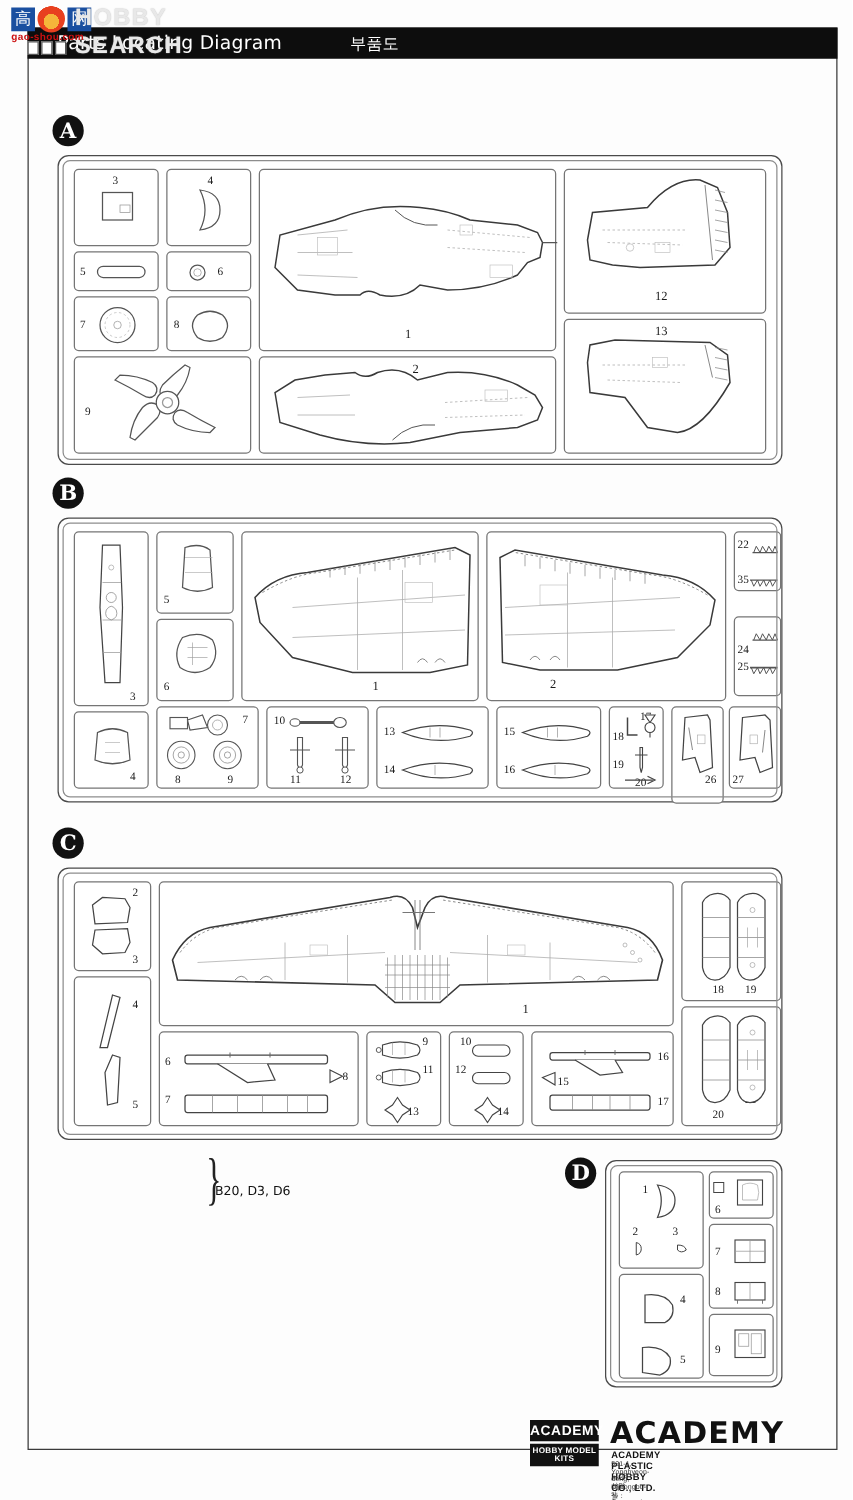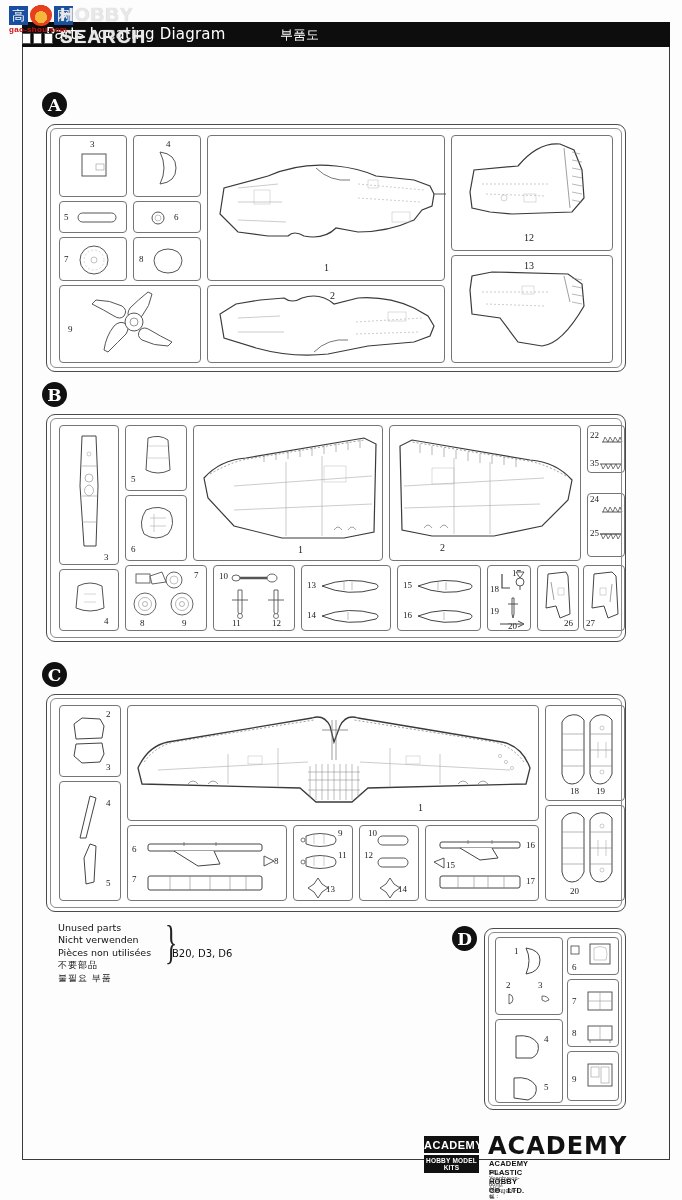--- a/index.html
+++ b/index.html
@@ -432,21 +432,21 @@
         <path d="M14 8 L14 22 L22 22" fill="none" stroke="#444" stroke-width="1.2"></path>
         <path d="M28 6 L36 6 L32 12z" fill="#fff" stroke="#444" stroke-width=".9"></path>
         <circle cx="32" cy="16" r="4" fill="#fff" stroke="#444" stroke-width=".9"></circle>
         <path d="M32 20 L32 24" stroke="#444" stroke-width=".9"></path>
         <path d="M24 32 L26 32 L26 48 L25 52 L24 48z" fill="#fff" stroke="#444" stroke-width=".9"></path>
         <path d="M20 38 L30 38" stroke="#444" stroke-width=".9"></path>
         <path d="M12 58 L34 58 M30 55 L36 58 L30 61" fill="none" stroke="#444" stroke-width="1"></path>
       </svg>
     </div>
 
-    <div class="cell" style="left:490px; top:150px; width:42px; height:66px;">
+    <div class="cell" style="left:490px; top:150px; width:42px; height:78px;">
       <div class="num" style="left:26px; top:52px;">26</div>
       <svg width="42" height="66" class="sil" style="left:0;top:0;">
         <path d="M10 8 L28 6 L30 10 L32 48 L22 52 L18 40 L8 42z" fill="#fff" stroke="#444" stroke-width="1"></path>
         <path d="M13 16 L16 34" stroke="#777" stroke-width=".7"></path>
         <rect x="20" y="22" width="6" height="7" fill="none" stroke="#aaa" stroke-width=".5"></rect>
       </svg>
     </div>
 
     <div class="cell" style="left:536px; top:150px; width:42px; height:66px;">
       <div class="num" style="left:2px; top:52px;">27</div>
@@ -493,21 +493,21 @@
       <div class="num" style="left:2px; top:32px;">35</div>
       <svg width="38" height="62" class="sil" style="left:0;top:0;">
         <path d="M14 16 l20 0" stroke="#555" stroke-width="1"></path>
         <path d="M15 16 l2 -5 l3 5 M20 16 l2 -5 l3 5 M25 16 l2 -5 l3 5 M30 16 l2 -5 l2 5" fill="none" stroke="#555" stroke-width=".8"></path>
         <path d="M12 38 l22 0" stroke="#555" stroke-width="1"></path>
         <path d="M13 38 l2 5 l3 -5 M18 38 l2 5 l3 -5 M23 38 l2 5 l3 -5 M28 38 l2 5 l3 -5" fill="none" stroke="#555" stroke-width=".8"></path>
       </svg>
     </div>
 
     <div class="cell" style="left:540px; top:78px; width:38px; height:64px;">
-      <div class="num" style="left:2px; top:0;">24</div>
+      <div class="num" style="left:2px; top:20px;">24</div>
       <div class="num" style="left:2px; top:34px;">25</div>
       <svg width="38" height="64" class="sil" style="left:0;top:0;">
         <path d="M14 18 l20 0" stroke="#555" stroke-width="1"></path>
         <path d="M15 18 l2 -5 l3 5 M20 18 l2 -5 l3 5 M25 18 l2 -5 l3 5 M30 18 l2 -5 l2 5" fill="none" stroke="#555" stroke-width=".8"></path>
         <path d="M12 40 l22 0" stroke="#555" stroke-width="1.4"></path>
         <path d="M13 40 l2 5 l3 -5 M18 40 l2 5 l3 -5 M23 40 l2 5 l3 -5 M28 40 l2 5 l3 -5" fill="none" stroke="#555" stroke-width=".8"></path>
       </svg>
     </div>
   </div>
 
@@ -633,27 +633,20 @@
         <path d="M16 26 L38 26 M16 42 L38 42 M16 58 L38 58" stroke="#888" stroke-width=".6"></path>
         <path d="M50 8 q10 -4 16 4 L66 66 q-4 10 -12 10 q-8 0 -10 -10 L44 14 q2 -4 6 -6z" fill="#fff" stroke="#444" stroke-width="1"></path>
         <path d="M44 26 L66 26 M44 42 L66 42 M44 58 L66 58" stroke="#888" stroke-width=".6"></path>
         <circle cx="56" cy="20" r="2" fill="none" stroke="#999" stroke-width=".5"></circle>
         <circle cx="56" cy="64" r="2" fill="none" stroke="#999" stroke-width=".5"></circle>
         <path d="M52 34 L52 50 M60 34 L60 50" stroke="#999" stroke-width=".5"></path>
       </svg>
     </div>
   </div>
 
-  <div class="unused">
-    <div>Unused parts</div>
-    <div>Nicht verwenden</div>
-    <div>Pièces non utilisées</div>
-    <div class="row-cjk">不要部品</div>
-    <div class="row-cjk">불필요 부품</div>
-  </div>
   <div class="unused-brace">}</div>
   <div class="unused-codes">B20, D3, D6</div>
 
   <div class="badge" style="left:452px; top:926px;">D</div>
 
   <div class="sprue" style="left:484px; top:928px; width:142px; height:182px;">
 
     <div class="cell" style="left:10px; top:8px; width:68px; height:78px;">
       <div class="num" style="left:18px; top:8px;">1</div>
       <div class="num" style="left:10px; top:42px;">2</div>

